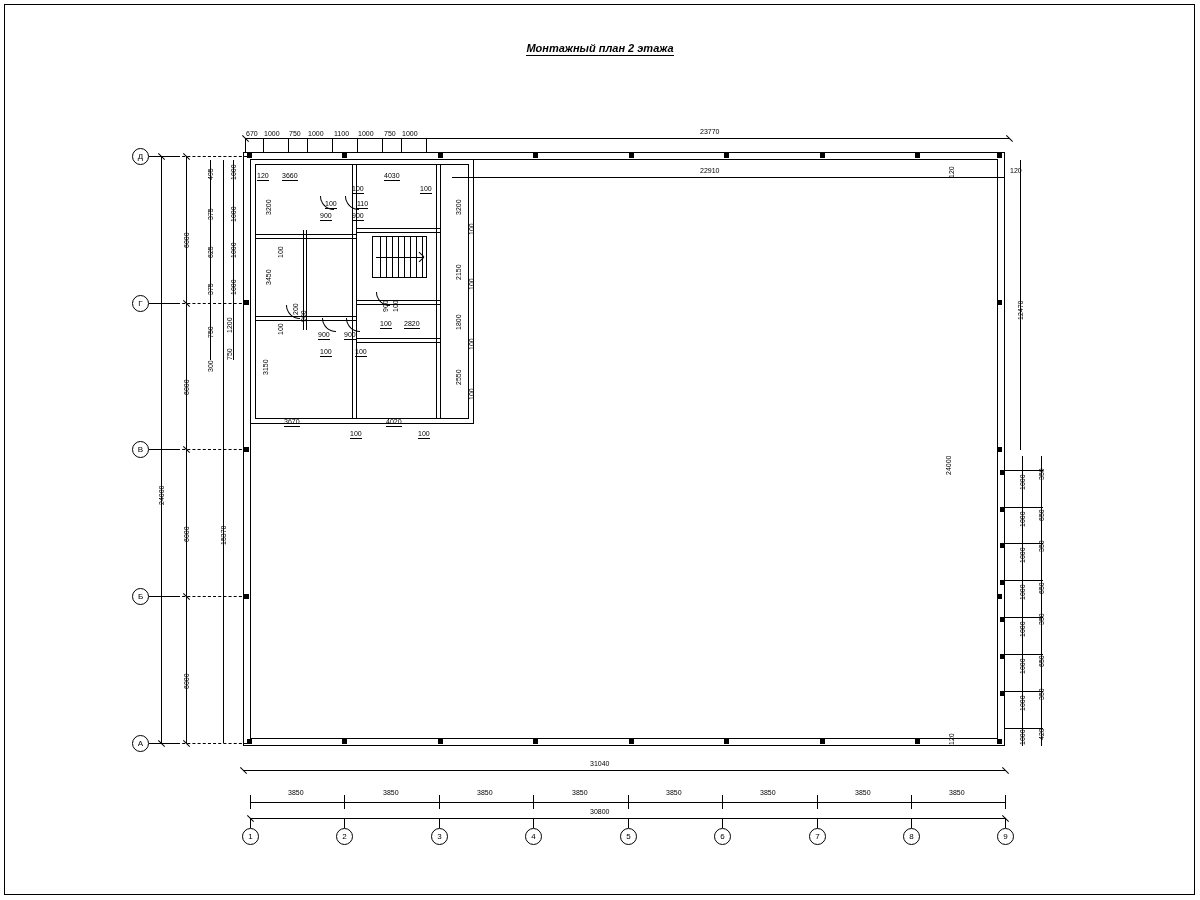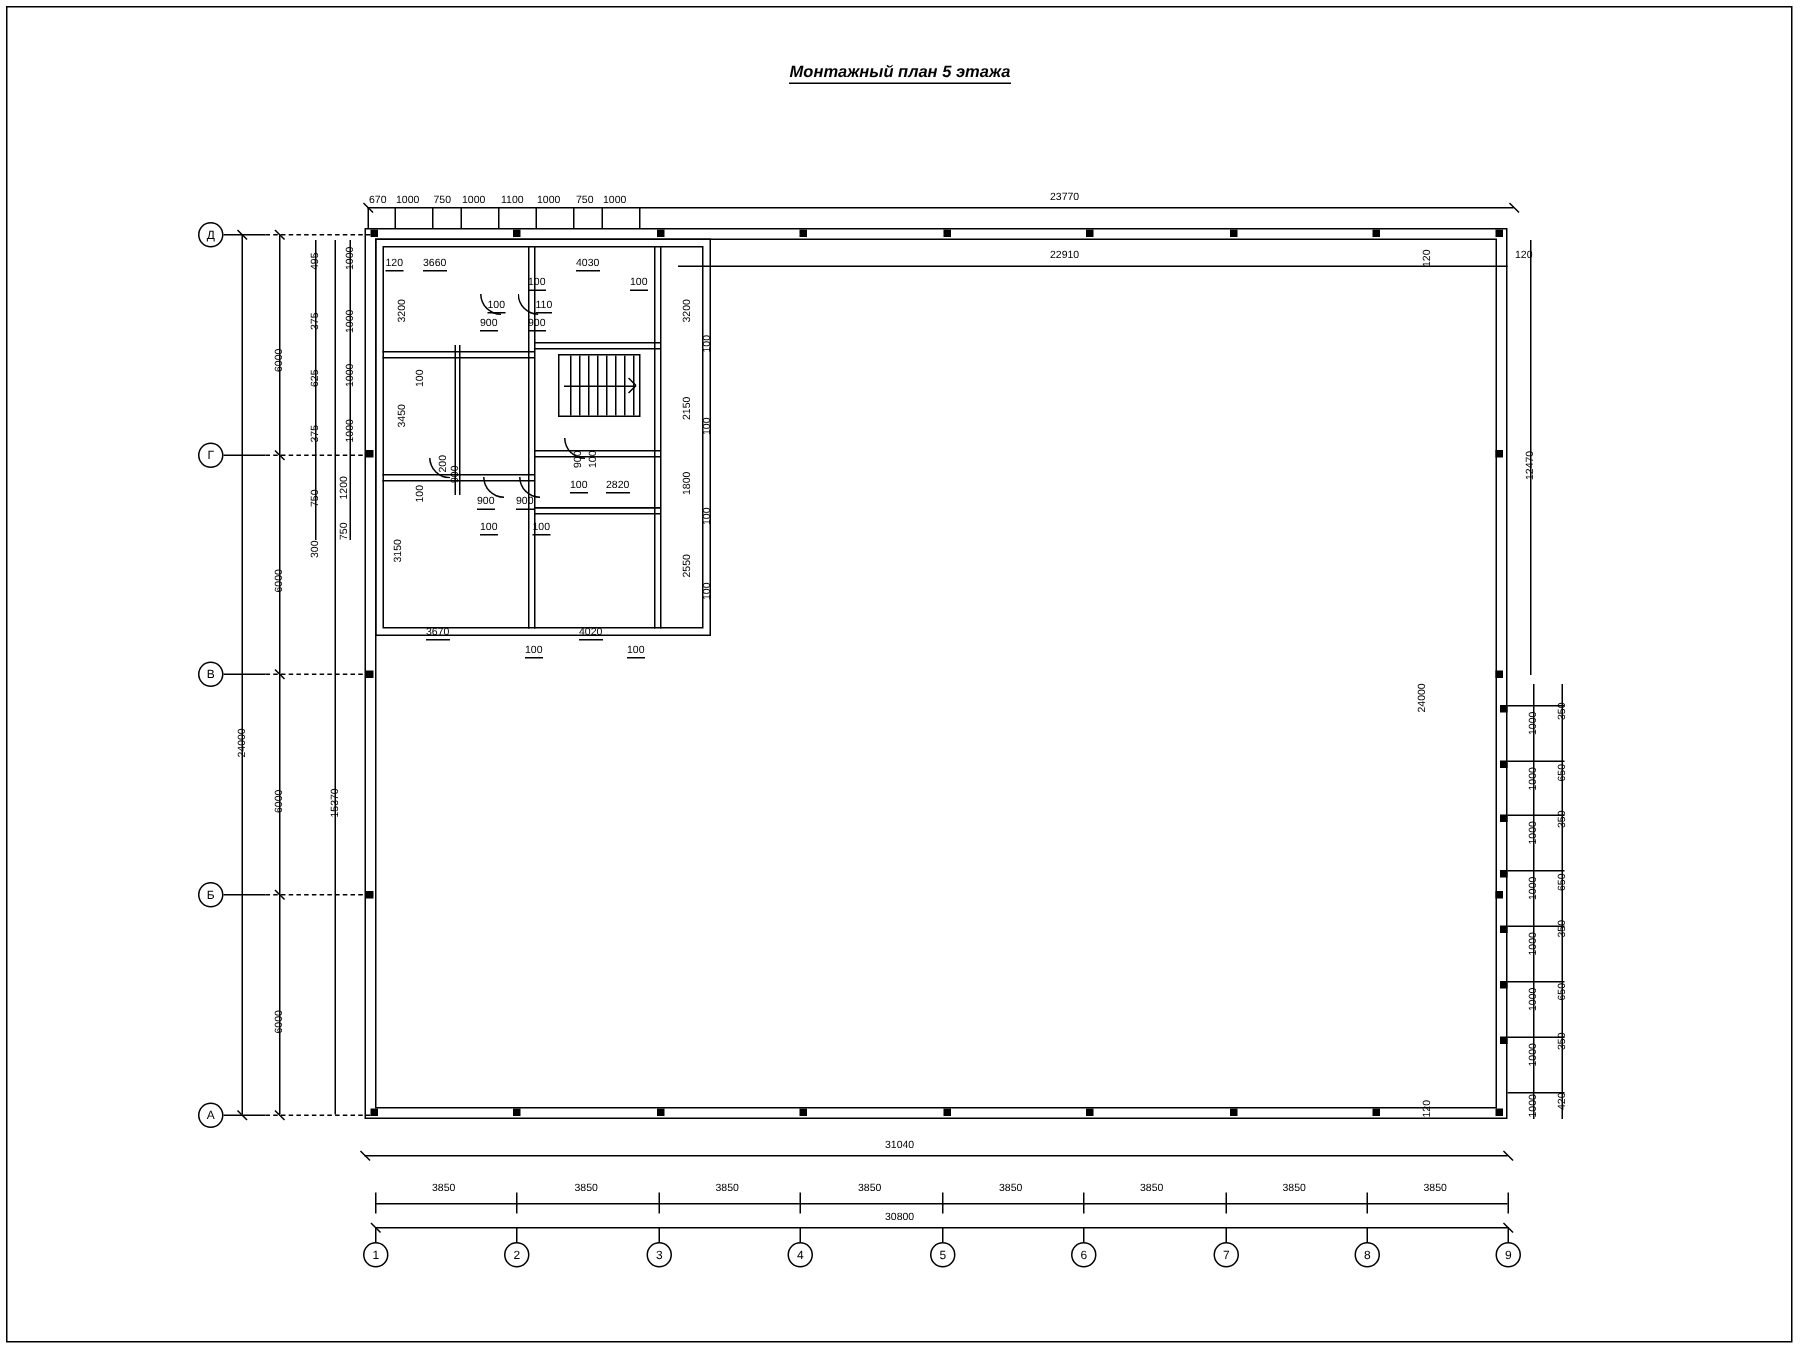--- a/index.html
+++ b/index.html
@@ -123,21 +123,21 @@
     border-bottom-left-radius: 100%;
     box-sizing: border-box;
   }
 </style>
 </head>
 <body>
 
 <div id="sheet">
   <div class="frame"></div>
 
-  <div id="title"><span class="u">Монтажный план 5 этажа</span></div>
+  <div id="title"><span class="u">Монтажный план 2 этажа</span></div>
 
   <div class="bub" style="left:132px; top:148px;">Д</div>
   <div class="bub" style="left:132px; top:295px;">Г</div>
   <div class="bub" style="left:132px; top:441px;">В</div>
   <div class="bub" style="left:132px; top:588px;">Б</div>
   <div class="bub" style="left:132px; top:735px;">А</div>
 
   <div class="ln h" style="left:149px; top:156px; width:28px;"></div>
   <div class="ln h" style="left:149px; top:303px; width:28px;"></div>
   <div class="ln h" style="left:149px; top:449px; width:28px;"></div>

